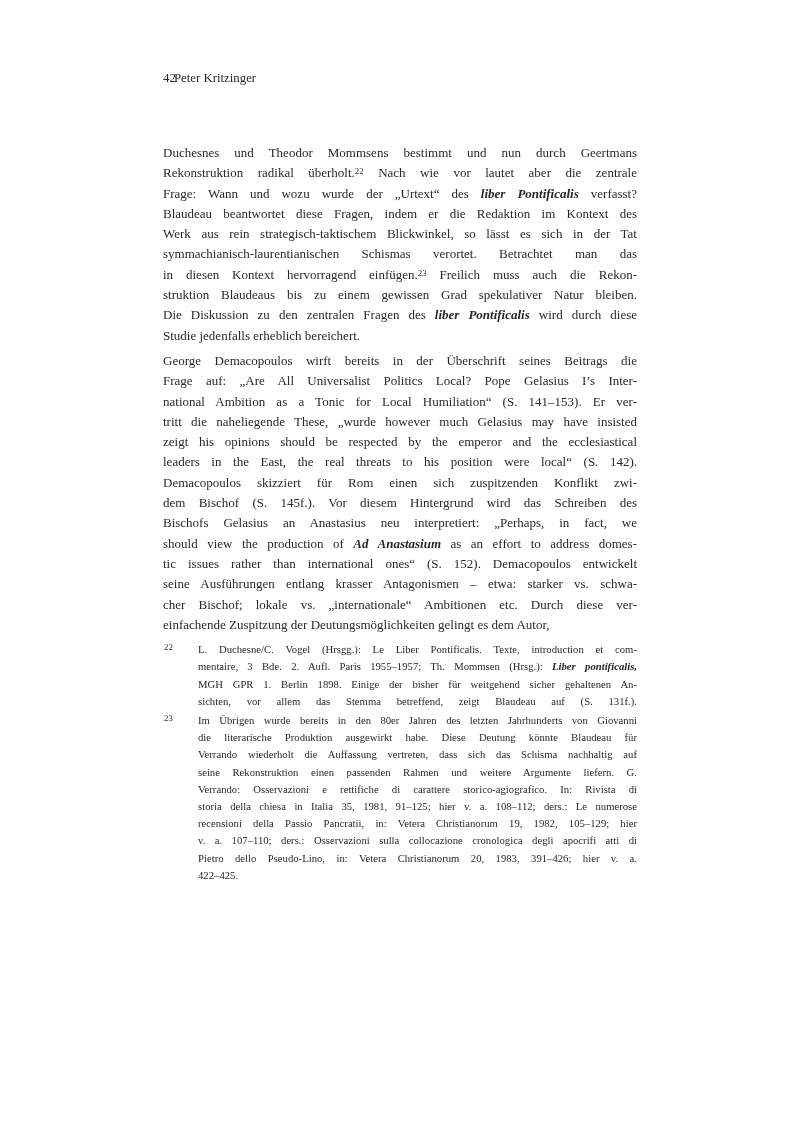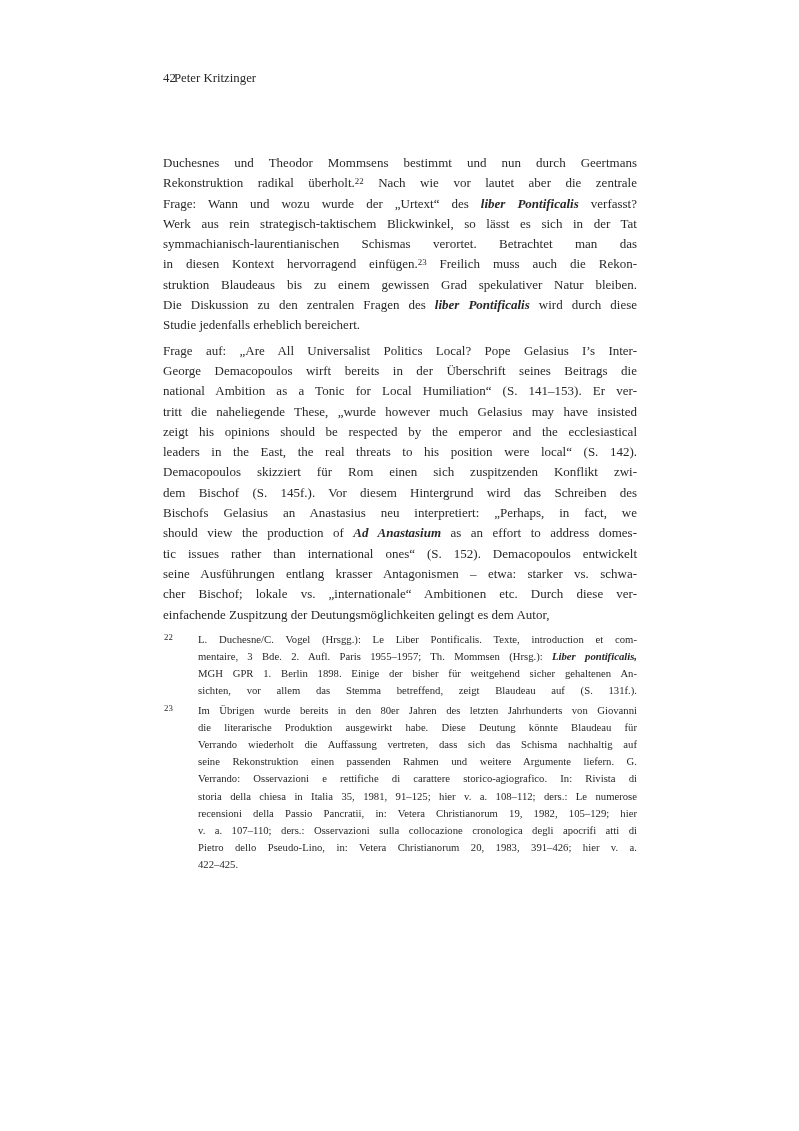--- a/index.html
+++ b/index.html
@@ -19,21 +19,21 @@
     width: 474px;
     height: 18px;
     font-size: 12.8px;
     line-height: 16px;
   }
   .pagenum { position: absolute; left: 0; top: 0; text-align: center; }
   .runhead { display: block; position: relative; left: 11px; }
   .content {
     position: absolute;
     left: 163px;
-    top: 153px;
+    top: 143px;
     width: 474px;
   }
   .para { font-size: 13px; }
   .para .tline {
     line-height: 20.3px;
     text-align: justify;
     -moz-text-align-last: justify;
     text-align-last: justify;
     text-justify: inter-word;
   }
@@ -61,30 +61,31 @@
   <div class="pagehead">
     <span class="pagenum">42</span>
     <span class="runhead">Peter Kritzinger</span>
   </div>
 
   <div class="content">
     <div class="para">
         <div class="tline">Duchesnes und Theodor Mommsens bestimmt und nun durch Geertmans</div>
         <div class="tline">Rekonstruktion radikal überholt.<span class="sup">22</span> Nach wie vor lautet aber die zentrale</div>
         <div class="tline">Frage: Wann und wozu wurde der „Urtext“ des <span class="it">liber Pontificalis</span> verfasst?</div>
+        <div class="tline">Blaudeau beantwortet diese Fragen, indem er die Redaktion im Kontext des</div>
         <div class="tline">Werk aus rein strategisch-taktischem Blickwinkel, so lässt es sich in der Tat</div>
         <div class="tline">symmachianisch-laurentianischen Schismas verortet. Betrachtet man das</div>
         <div class="tline">in diesen Kontext hervorragend einfügen.<span class="sup">23</span> Freilich muss auch die Rekon-</div>
         <div class="tline">struktion Blaudeaus bis zu einem gewissen Grad spekulativer Natur bleiben.</div>
         <div class="tline">Die Diskussion zu den zentralen Fragen des <span class="it">liber Pontificalis</span> wird durch diese</div>
         <div class="tline last">Studie jedenfalls erheblich bereichert.</div>
       </div>
     <div class="para">
+        <div class="tline">George Demacopoulos wirft bereits in der Überschrift seines Beitrags die</div>
         <div class="tline">Frage auf: „Are All Universalist Politics Local? Pope Gelasius I’s Inter-</div>
-        <div class="tline">George Demacopoulos wirft bereits in der Überschrift seines Beitrags die</div>
         <div class="tline">national Ambition as a Tonic for Local Humiliation“ (S. 141–153). Er ver-</div>
         <div class="tline">tritt die naheliegende These, „wurde however much Gelasius may have insisted</div>
         <div class="tline">zeigt his opinions should be respected by the emperor and the ecclesiastical</div>
         <div class="tline">leaders in the East, the real threats to his position were local“ (S. 142).</div>
         <div class="tline">Demacopoulos skizziert für Rom einen sich zuspitzenden Konflikt zwi-</div>
         <div class="tline">dem Bischof (S. 145f.). Vor diesem Hintergrund wird das Schreiben des</div>
         <div class="tline">Bischofs Gelasius an Anastasius neu interpretiert: „Perhaps, in fact, we</div>
         <div class="tline">should view the production of <span class="it">Ad Anastasium</span> as an effort to address domes-</div>
         <div class="tline">tic issues rather than international ones“ (S. 152). Demacopoulos entwickelt</div>
         <div class="tline">seine Ausführungen entlang krasser Antagonismen – etwa: starker vs. schwa-</div>

